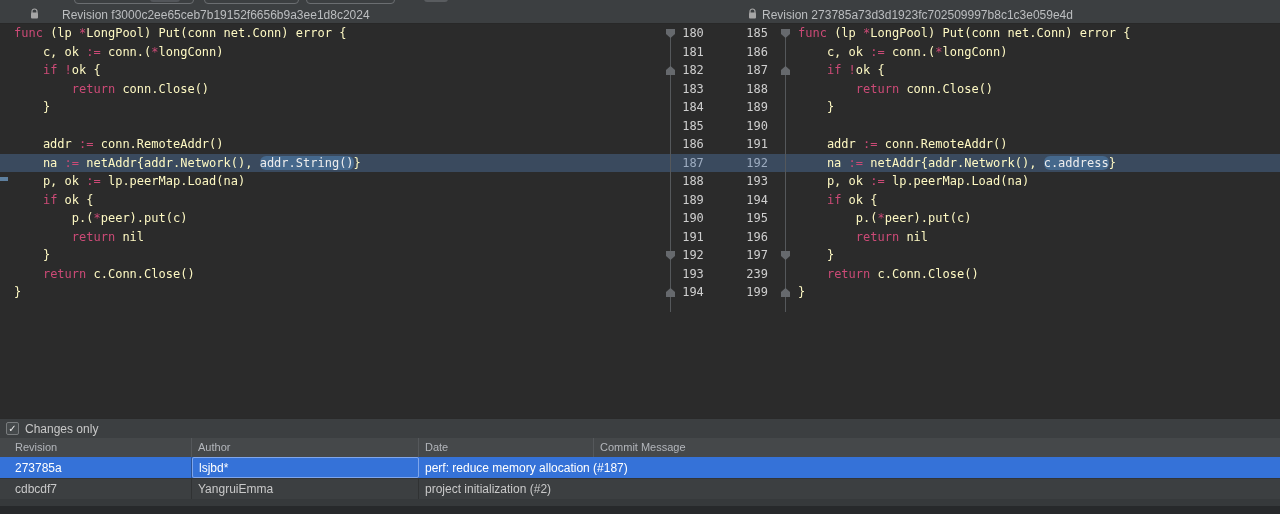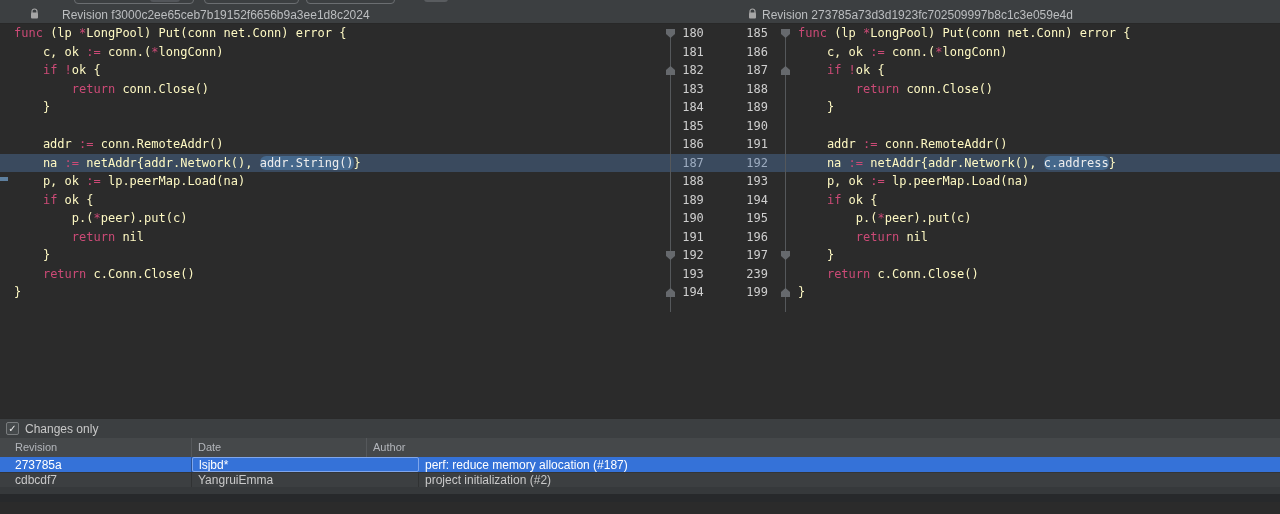--- a/index.html
+++ b/index.html
@@ -61,21 +61,21 @@
                  display:flex; align-items:center; gap:6px; padding-left:6px; }
   .checkbox { width:13px; height:13px; background:#45494B; border:1px solid #797C7E; border-radius:2px;
               color:#ECECEC; font-size:10px; line-height:11px; text-align:center; }
   .changes-label { font-size:12px; color:#C8C8C8; }
 
   .vtable { width:1280px; }
   .vt-header { height:19px; background:#45484A; display:flex; font-size:11px; color:#B3B6BB; }
   .vh-cell { border-right:1px solid #55585B; padding:3px 0 0 6px; }
   .vh-cell:first-child { padding-left:15px; }
   .vh-cell:last-child { border-right:none; }
-  .vt-row { height:15px; display:flex; font-size:12px; }
+  .vt-row { height:21px; display:flex; font-size:12px; }
   .vt-row.sel    { background:#3572D8; color:#FFFFFF; }
   .vt-row.normal { background:#3C3F41; color:#C9C9C9; border-top:1px solid #333537; }
   .vt-cell { height:100%; display:flex; align-items:center; padding-left:6px;
              border-right:1px solid rgba(25,25,25,0.35); overflow:hidden; white-space:nowrap; }
   .vt-cell:first-child { padding-left:15px; }
   .vt-cell:last-child { border-right:none; }
   .vt-cell.focus-cell { border:1px solid #7FA6EC; border-radius:2px; }
   .col-0 { width:192px; } .col-1 { width:175px; } .col-2 { width:227px; } .col-3 { width:686px; }
   .empty-area  { height:7px; background:#36393B; }
   .bottom-band { height:8px; background:#27292B; }
@@ -226,22 +226,23 @@
   </div>
 
   <div class="changes-bar">
     <div class="checkbox">✓</div>
     <span class="changes-label">Changes only</span>
   </div>
 
   <div class="vtable">
     <div class="vt-header" id="tableHeader">
         <div class="vh-cell col-0">Revision</div>
+        <div class="vh-cell col-2">Author</div>
         <div class="vh-cell col-1">Date</div>
-        <div class="vh-cell col-2">Author</div>
+        <div class="vh-cell col-3">Commit Message</div>
       </div>
     <div id="tableBody">
         <div class="vt-row sel">
           <div class="vt-cell col-0">273785a</div>
           <div class="vt-cell col-2 focus-cell">lsjbd*</div>
           <div class="vt-cell col-3">perf: reduce memory allocation (#187)</div>
         </div>
         <div class="vt-row normal">
           <div class="vt-cell col-0">cdbcdf7</div>
           <div class="vt-cell col-2">YangruiEmma</div>

